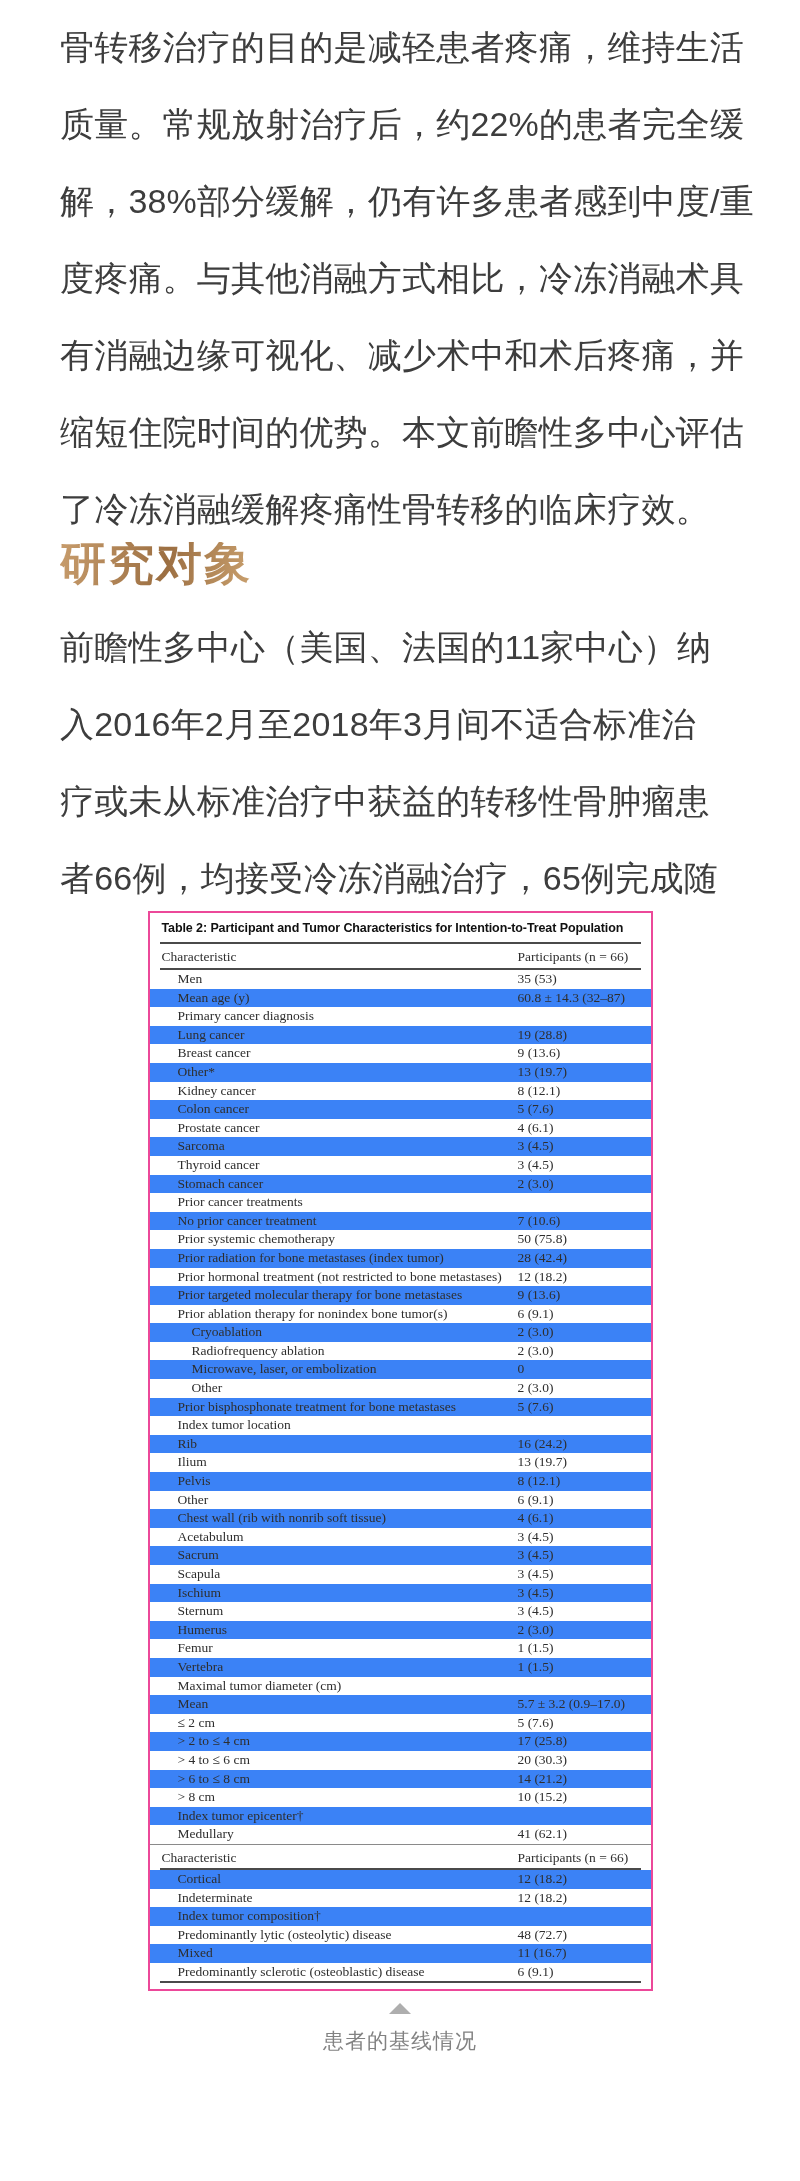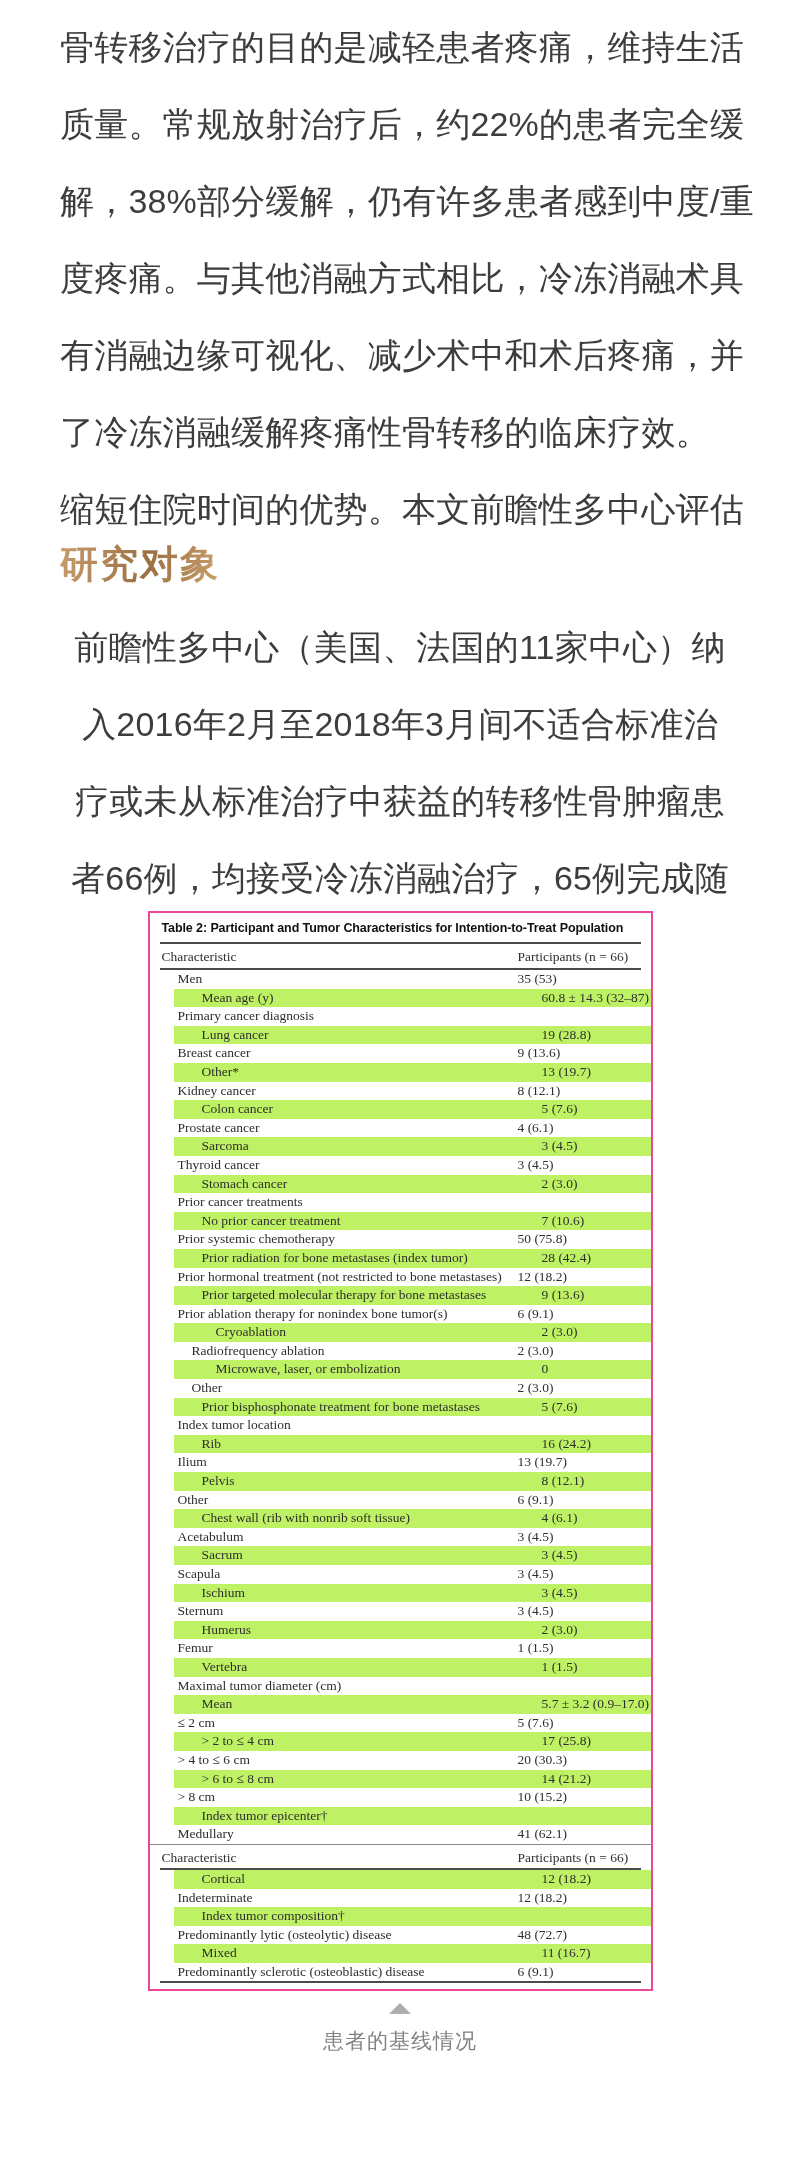--- a/index.html
+++ b/index.html
@@ -11,29 +11,29 @@
   }
   
   .para { color:#3d3d3d; }
   .pline {
     height:77px; line-height:77px; white-space:nowrap;
     font-size:34px; letter-spacing:0.2px;
   }
   .gold-heading {
     margin:-6px 0 0;
     font-family:"Liberation Serif", serif;
-    font-size:38px; line-height:44px; font-weight:bold;
+    font-size:46px; line-height:44px; font-weight:bold;
     letter-spacing:2px;
     color:#b2845a;
     background:linear-gradient(100deg,#c79c6c 0%,#9c6f42 55%,#c9a06e 100%);
     -webkit-background-clip:text; background-clip:text;
     -webkit-text-fill-color:transparent;
     display:inline-block;
   }
-  .para2 { margin-top:23px;text-align:center; }
+  .para2 { margin-top:23px; }
   
   .tablebox {
     width:505px; margin:-6px auto 0;
     border:2px solid #ec4899; background:#fff;
     font-family:"Liberation Serif", serif; color:#2e2e2e;
   }
   .ttitle {
     font-family:"Liberation Sans", sans-serif; font-weight:bold;
     font-size:12.5px; line-height:15px; letter-spacing:-0.1px;
     color:#101010; padding:8px 12px 6px;
@@ -42,21 +42,21 @@
   .thead {
     position:relative; height:24px; line-height:26px;
     font-size:13.5px; padding-left:12px; color:#2e2e2e;
   }
   .thead .hvalue { position:absolute; left:368px; top:0; }
   .thead2 { border-top:1px solid #8a8a8a; }
   .trow {
     position:relative; height:18.6px; line-height:18.6px;
     font-size:13.5px; padding-left:28px;
   }
-  .trow.shaded { background:#bef264;margin-left:24px; }
+  .trow.shaded { background:#3b82f6; }
   .trow.ind-1 { }
   .trow.ind-2 { padding-left:42px; }
   .rvalue { position:absolute; left:368px; top:0; }
   .rlabel, .rvalue { white-space:nowrap; }
   .tbottom { height:6px; }
   
   .triangle-up {
     width:0; height:0; margin:12px auto 0;
     border-left:11px solid transparent;
     border-right:11px solid transparent;
@@ -72,22 +72,22 @@
 <body>
 
 <div>
 
   <div class="para">
     <div class="pline">骨转移治疗的目的是减轻患者疼痛，维持生活</div>
     <div class="pline">质量。常规放射治疗后，约22%的患者完全缓</div>
     <div class="pline">解，38%部分缓解，仍有许多患者感到中度/重</div>
     <div class="pline">度疼痛。与其他消融方式相比，冷冻消融术具</div>
     <div class="pline">有消融边缘可视化、减少术中和术后疼痛，并</div>
+    <div class="pline">缩短住院时间的优势。本文前瞻性多中心评估</div>
     <div class="pline">了冷冻消融缓解疼痛性骨转移的临床疗效。</div>
-    <div class="pline">缩短住院时间的优势。本文前瞻性多中心评估</div>
   </div>
 
   <h2 class="gold-heading">研究对象</h2>
 
   <div class="para para2">
     <div class="pline">前瞻性多中心（美国、法国的11家中心）纳</div>
     <div class="pline">入2016年2月至2018年3月间不适合标准治</div>
     <div class="pline">疗或未从标准治疗中获益的转移性骨肿瘤患</div>
     <div class="pline">者66例，均接受冷冻消融治疗，65例完成随</div>
   </div>

